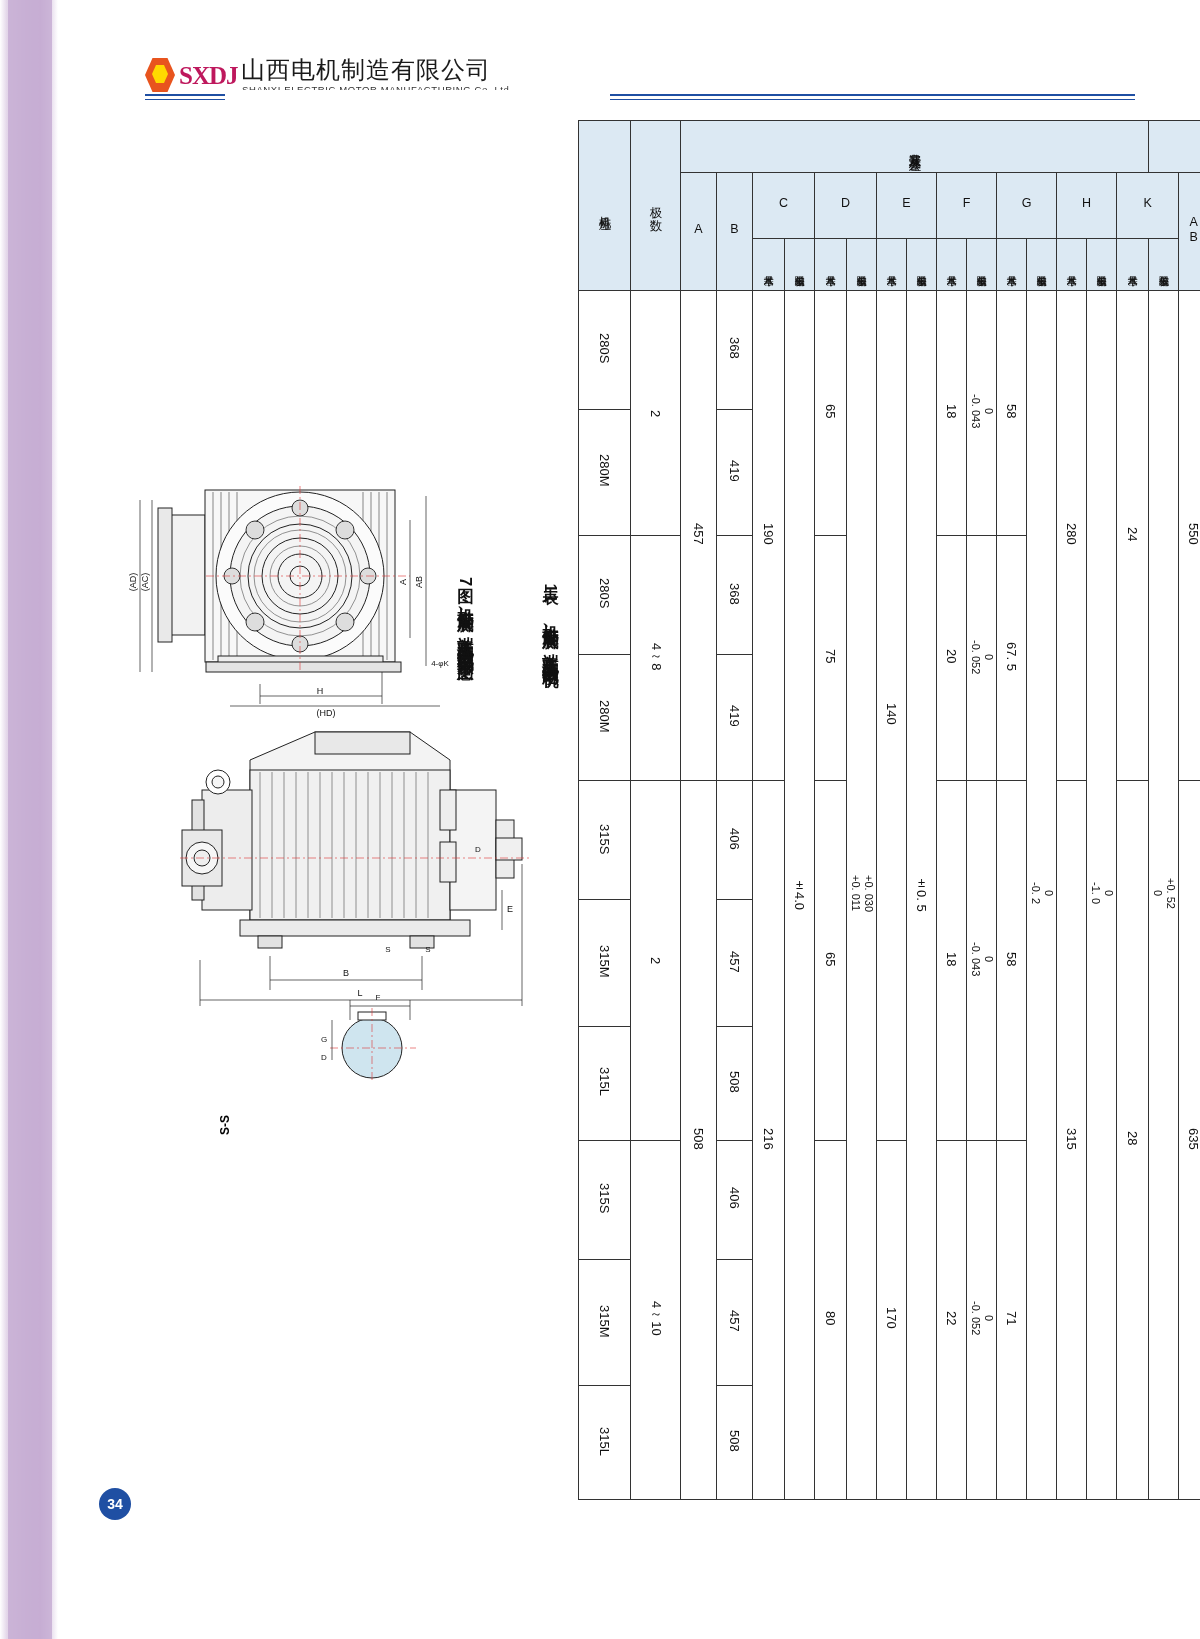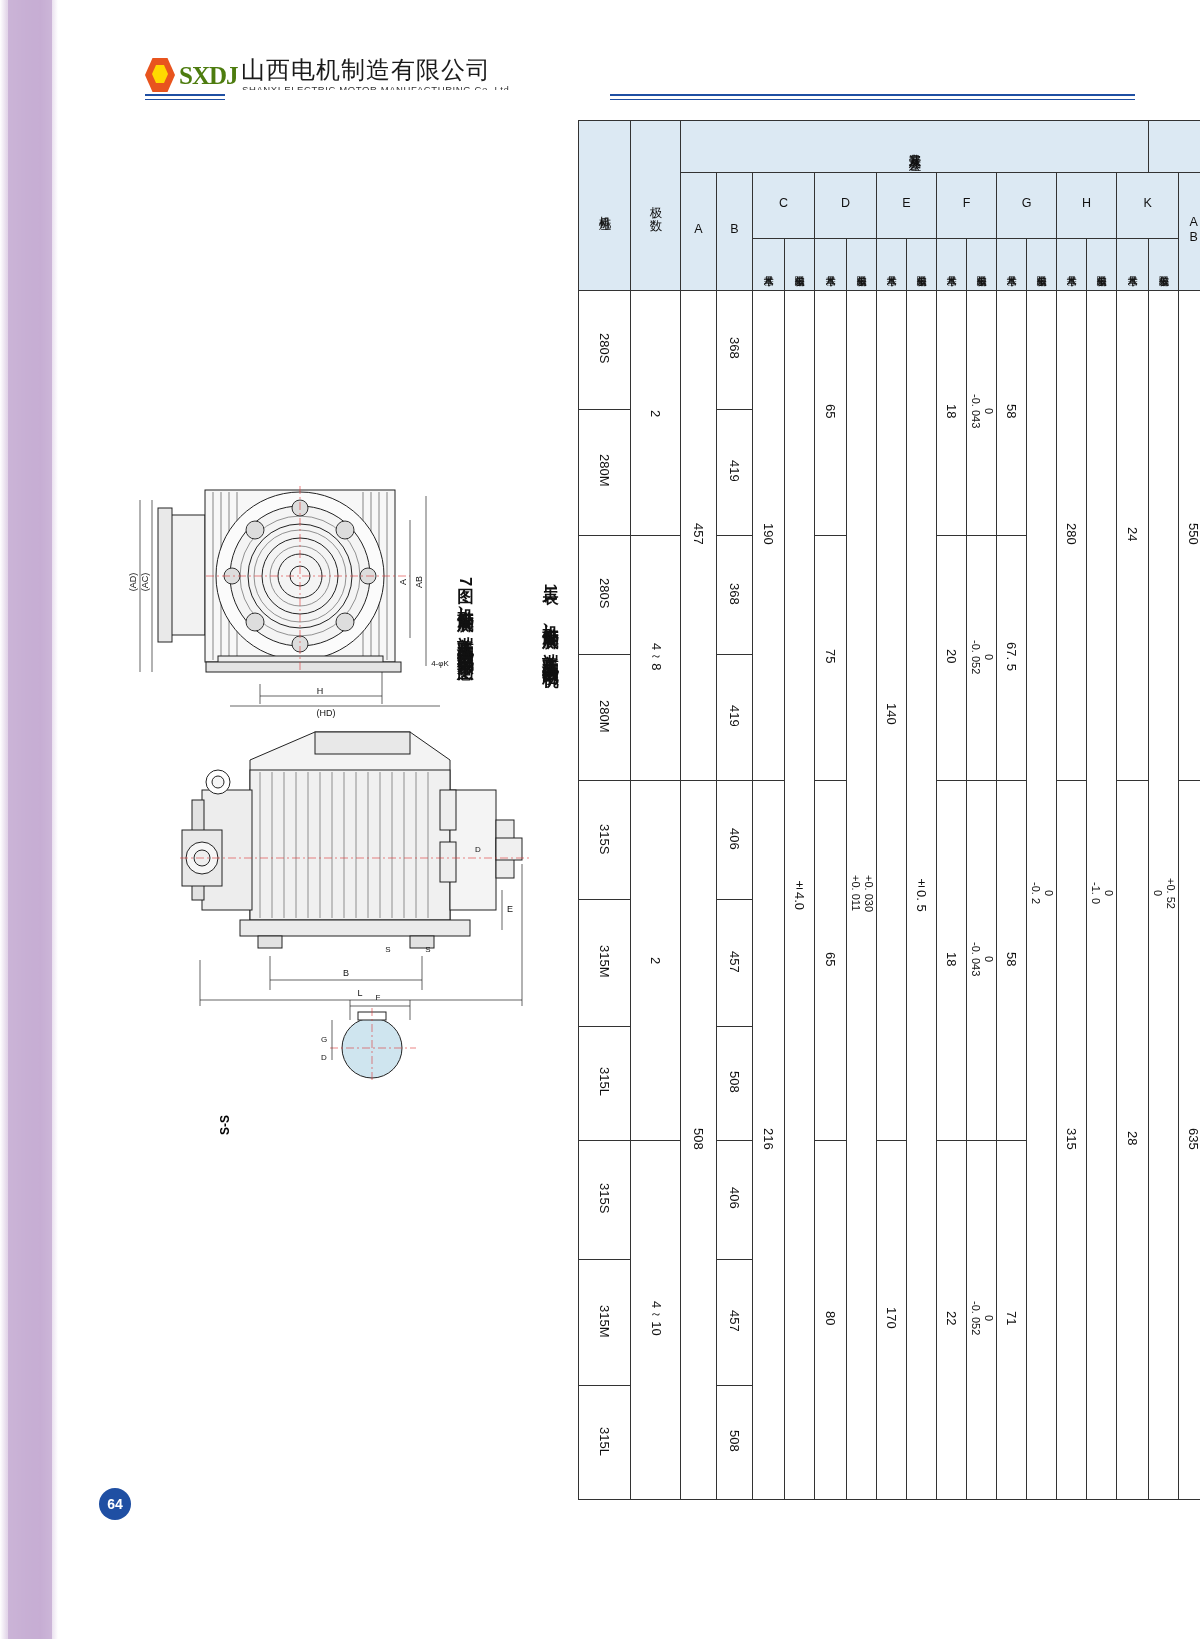--- a/index.html
+++ b/index.html
@@ -53,21 +53,21 @@
     background: #ffd900;
     clip-path: polygon(25% 0%, 75% 0%, 100% 50%, 75% 100%, 25% 100%, 0% 50%);
   }
   .logo-text {
     position: absolute;
     left: 34px; top: 6px;
     font-family: "Liberation Serif", serif;
     font-weight: bold;
     font-size: 25px;
     letter-spacing: -1px;
-    color: #4d7c0f;
+    color: #be185d;
   }
   .brand-cn {
     position: absolute;
     left: 96px; top: 2px;
     font-size: 24px;
     font-weight: normal;
     color: #1a1a1a;
     letter-spacing: 1px;
     white-space: nowrap;
   }
@@ -210,21 +210,21 @@
     <div class="logo-hex-inner"></div>
     <div class="logo-text">SXDJ</div>
   </div>
   <div class="brand-cn">山西电机制造有限公司</div>
   <div class="brand-en">SHANXI ELECTRIC MOTOR MANUFACTURING Co.,Ltd.</div>
   <div class="hrule"></div>
   <div class="hrule second"></div>
   <div class="hrule-gap"></div>
 </div>
 
-<div class="page-num">64</div>
+<div class="page-num">34</div>
 
 <div class="drawing-area">
 <svg width="420" height="620" viewBox="0 0 420 620" xmlns="http://www.w3.org/2000/svg">
   <g stroke="#222" fill="none" stroke-width="1">
 
     <rect x="55" y="55" width="40" height="120" fill="#f2f2f2"></rect>
     <rect x="48" y="48" width="14" height="134" fill="#e9e9e9"></rect>
     <rect x="95" y="30" width="190" height="172" fill="#f7f7f7"></rect>
 
     <g stroke="#555" stroke-width="0.7">

